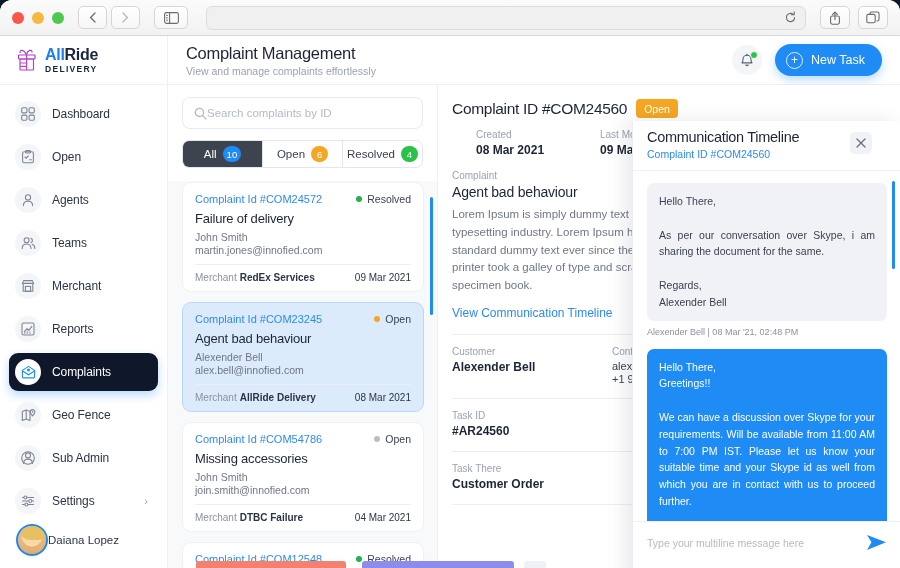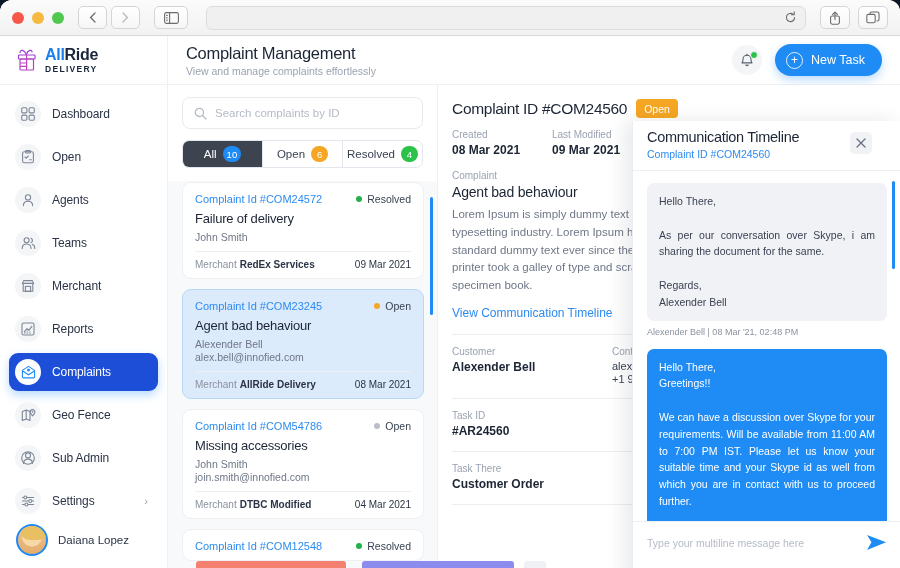--- a/index.html
+++ b/index.html
@@ -111,29 +111,29 @@
   .nav-ico {
     width: 26px; height: 26px; border-radius: 50%;
     background: #f4f5f7;
     display: flex; align-items: center; justify-content: center;
     flex: none;
     color: #7d8596;
   }
   .nav-label {
     font-size: 12px; color: #2b3446; letter-spacing: -.1px;
   }
-  .nav-item.active { background: #1d4ed8; box-shadow: 0 4px 10px rgba(31,139,245,.32); }
+  .nav-item.active { background: #0f172a; box-shadow: 0 4px 10px rgba(31,139,245,.32); }
   .nav-item.active .nav-ico { background: #ffffff; color: #1f8bf5; }
   .nav-item.active .nav-label { color: #ffffff; }
   .nav-chev { margin-left: auto; margin-right: 10px; color: #9aa2b1; font-size: 11px; }
 
   #sidebar-user {
     position: absolute; left: 0; bottom: 12px;
     width: 168px;
-    display: flex; align-items: center; gap: 10px;
+    display: flex; align-items: center; 
     padding-left: 16px;
   }
   #avatar-sidebar {
     width: 32px; height: 32px; border-radius: 50%;
     border: 2px solid #1f8bf5;
     background: radial-gradient(circle at 50% 38%, #f7d9a8 0 44%, transparent 45%),
                 linear-gradient(#f2c48a, #e3ac6e);
     overflow: hidden; flex: none; position: relative;
   }
   #avatar-sidebar::after {
@@ -187,21 +187,21 @@
   #list-col {
     position: absolute; left: 168px; top: 49px;
     width: 270px; height: 483px;
     background: #f7f9fb;
     border-right: 1px solid #eef0f3;
   }
   #list-top { background: #ffffff; padding: 12px 14px 13px 14px; }
   #search-box {
     height: 32px; border: 1px solid #e6e9ee; border-radius: 8px;
     background: #fff;
-    display: flex; align-items: center; gap: 8px;
+    display: flex; align-items: center; gap: 0;
     padding: 0 11px;
   }
   #search-input {
     border: none; outline: none; flex: 1;
     font-size: 11.5px; color: #2b3446;
     font-family: inherit; background: transparent;
   }
   #search-input::placeholder { color: #b4bac6; }
 
   #filter-tabs {
@@ -274,21 +274,21 @@
     overflow: hidden;
   }
   #detail-head { display: flex; align-items: center; gap: 9px; }
   #detail-id { font-size: 15.5px; color: #1d2535; letter-spacing: -.3px; }
   #detail-status-badge {
     height: 19px; border-radius: 4px; background: #f5a623;
     color: #fff; font-size: 10.5px;
     display: flex; align-items: center; padding: 0 8px;
   }
   .meta-row { display: flex; margin-top: 11px; }
-  .meta-blk { width: 100px; }
+  .meta-blk { width: 100px; margin-left: 24px; }
   .meta-lbl { font-size: 10px; color: #9aa2b1; }
   .meta-val { font-size: 12px; color: #1d2535; font-weight: bold; margin-top: 3px; }
   #complaint-lbl { font-size: 10px; color: #9aa2b1; margin-top: 13px; }
   #complaint-title { font-size: 14px; color: #1d2535; margin-top: 3px; letter-spacing: -.2px; }
   #complaint-body { font-size: 11.5px; color: #6f7787; line-height: 1.55; margin-top: 6px; max-width: 330px; }
   #view-timeline-link { font-size: 12px; color: #2d8bf0; margin-top: 11px; display: inline-block; cursor: pointer; }
   .hr { height: 1px; background: #eceef2; margin-top: 13px; }
   .kv-row { display: flex; margin-top: 11px; }
   .kv { flex: none; }
   .kv-lbl { font-size: 10px; color: #9aa2b1; }
@@ -644,20 +644,21 @@
         <div class="ccard">
           <div class="ccard-top">
             <span class="ccard-id"><span>Complaint Id </span><span>#COM24572</span></span>
             <span class="ccard-status">
               <span class="sdot resolved"></span>
               <span>Resolved</span>
             </span>
           </div>
           <div class="ccard-title">Failure of delivery</div>
           <div class="ccard-person">John Smith</div>
+          <div class="ccard-email">martin.jones@innofied.com</div>
           <div class="ccard-foot">
             <span>Merchant</span>
             <b>RedEx Services</b>
             <span class="ccard-date">09 Mar 2021</span>
           </div>
         </div>
 
         <div class="ccard selected">
           <div class="ccard-top">
             <span class="ccard-id"><span>Complaint Id </span><span>#COM23245</span></span>
@@ -682,21 +683,21 @@
             <span class="ccard-status">
               <span class="sdot grey"></span>
               <span>Open</span>
             </span>
           </div>
           <div class="ccard-title">Missing accessories</div>
           <div class="ccard-person">John Smith</div>
           <div class="ccard-email">join.smith@innofied.com</div>
           <div class="ccard-foot">
             <span>Merchant</span>
-            <b>DTBC Modified</b>
+            <b>DTBC Failure</b>
             <span class="ccard-date">04 Mar 2021</span>
           </div>
         </div>
 
         <div class="ccard">
           <div class="ccard-top">
             <span class="ccard-id"><span>Complaint Id </span><span>#COM12548</span></span>
             <span class="ccard-status">
               <span class="sdot resolved"></span>
               <span>Resolved</span>

